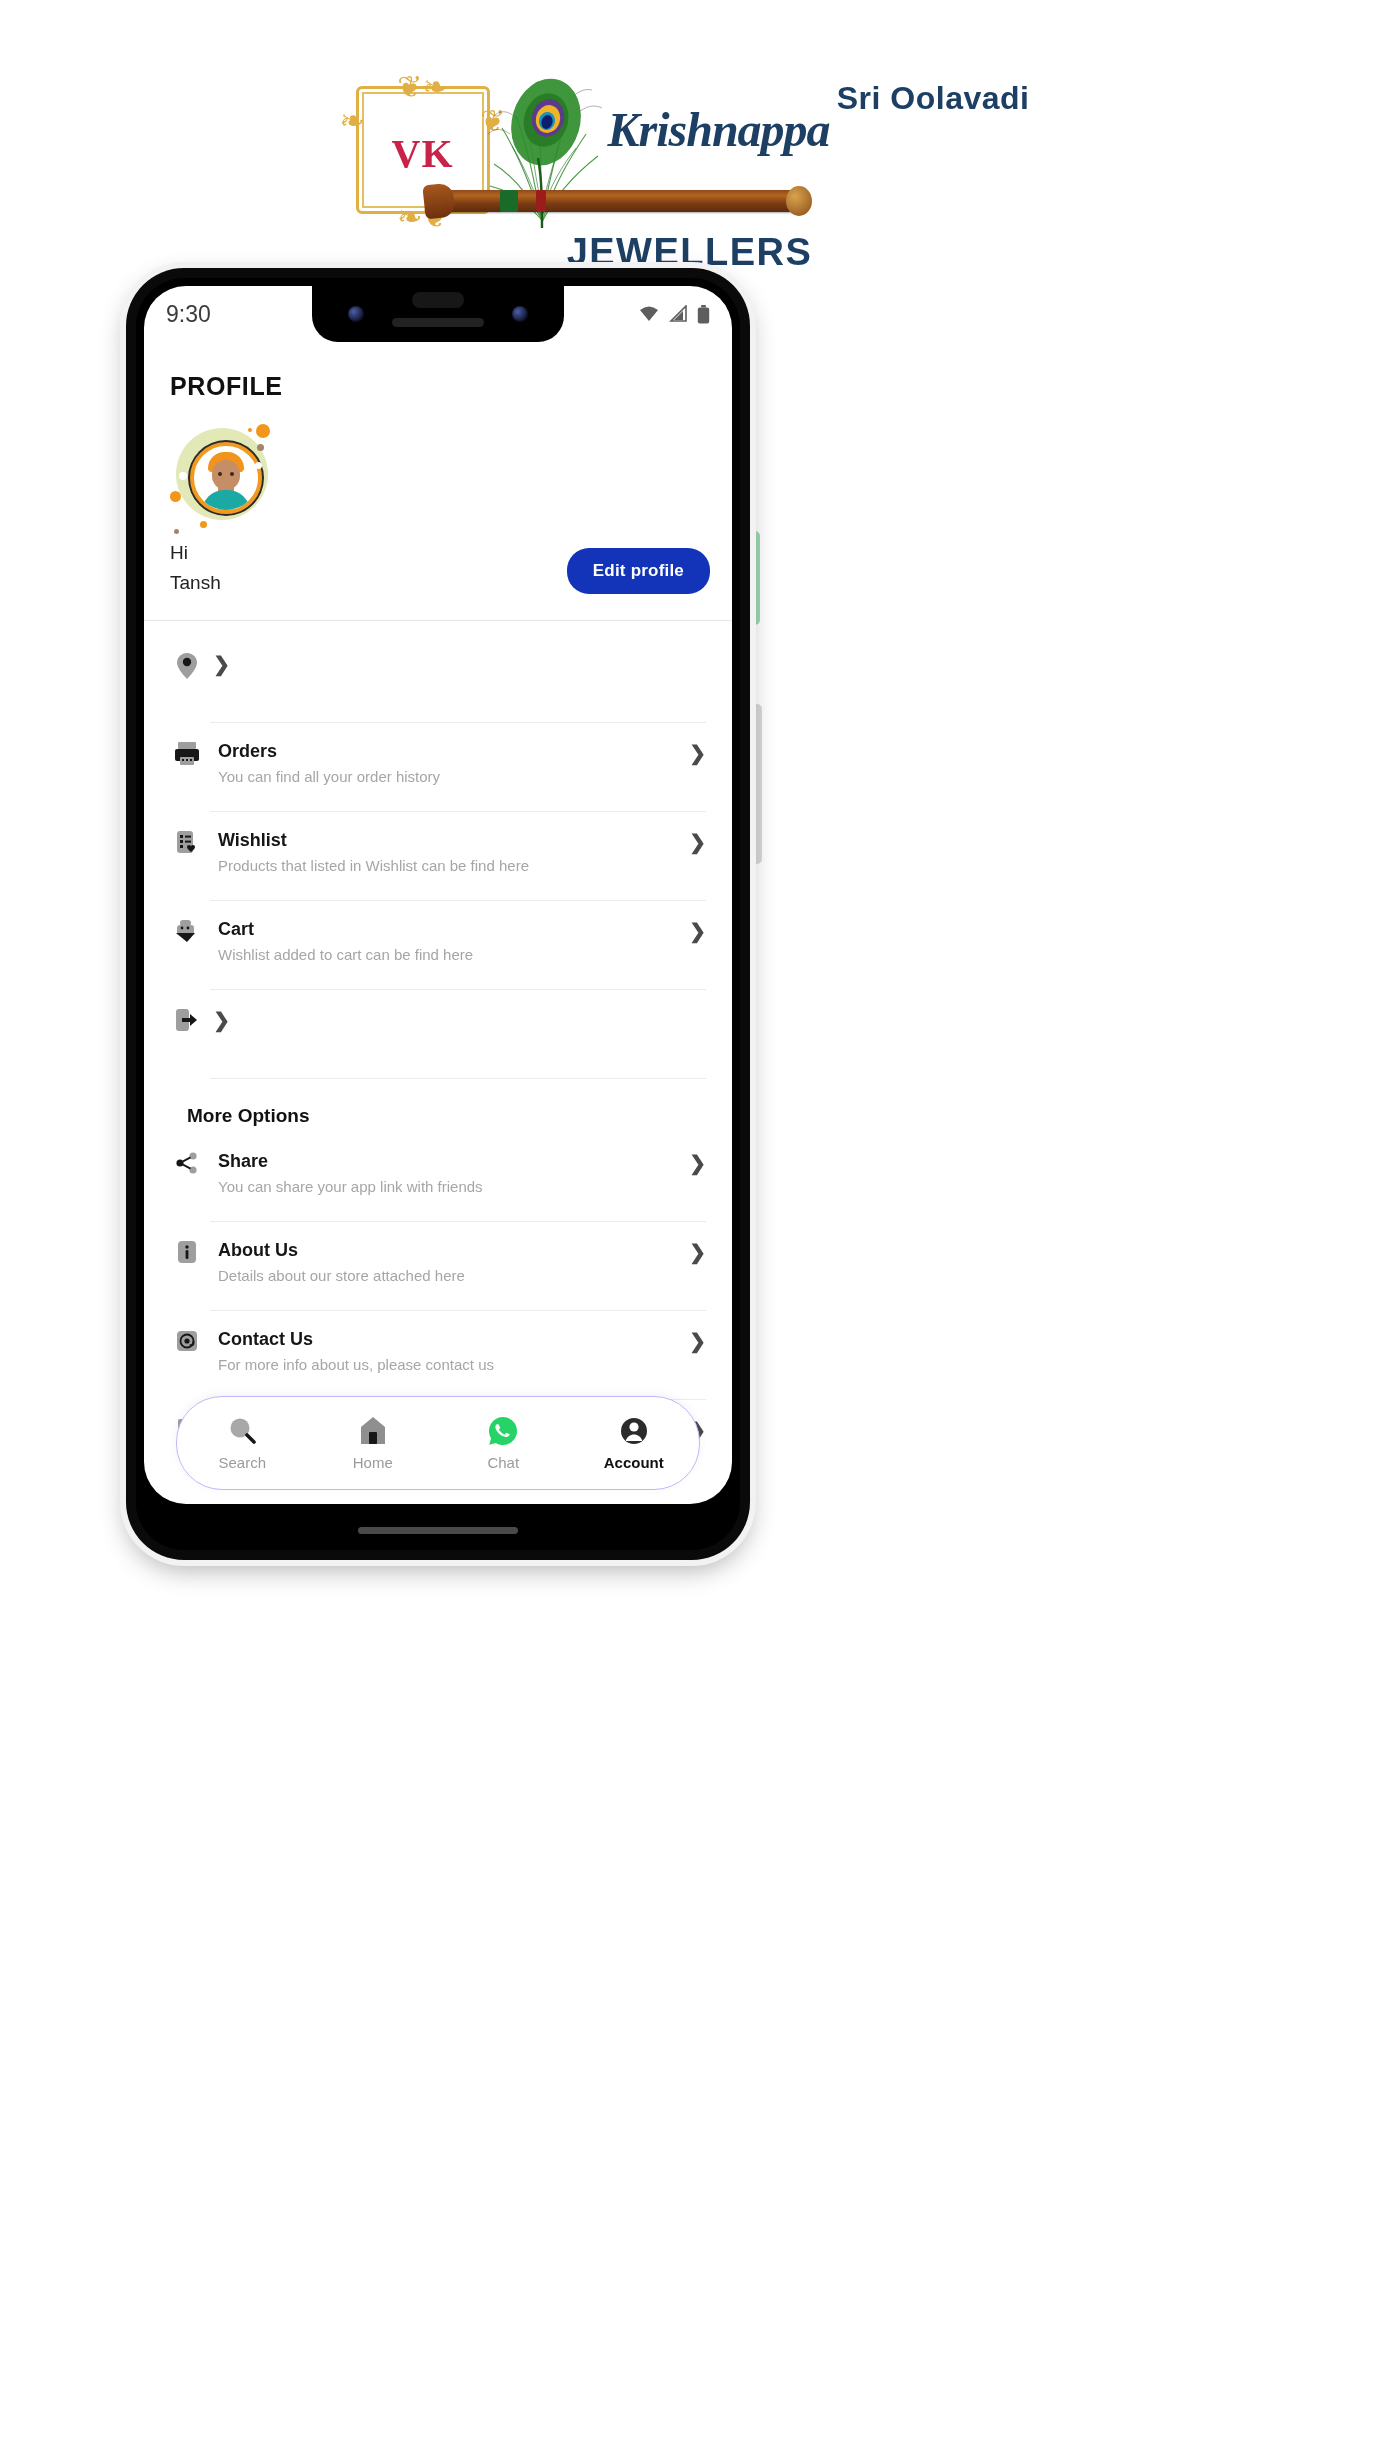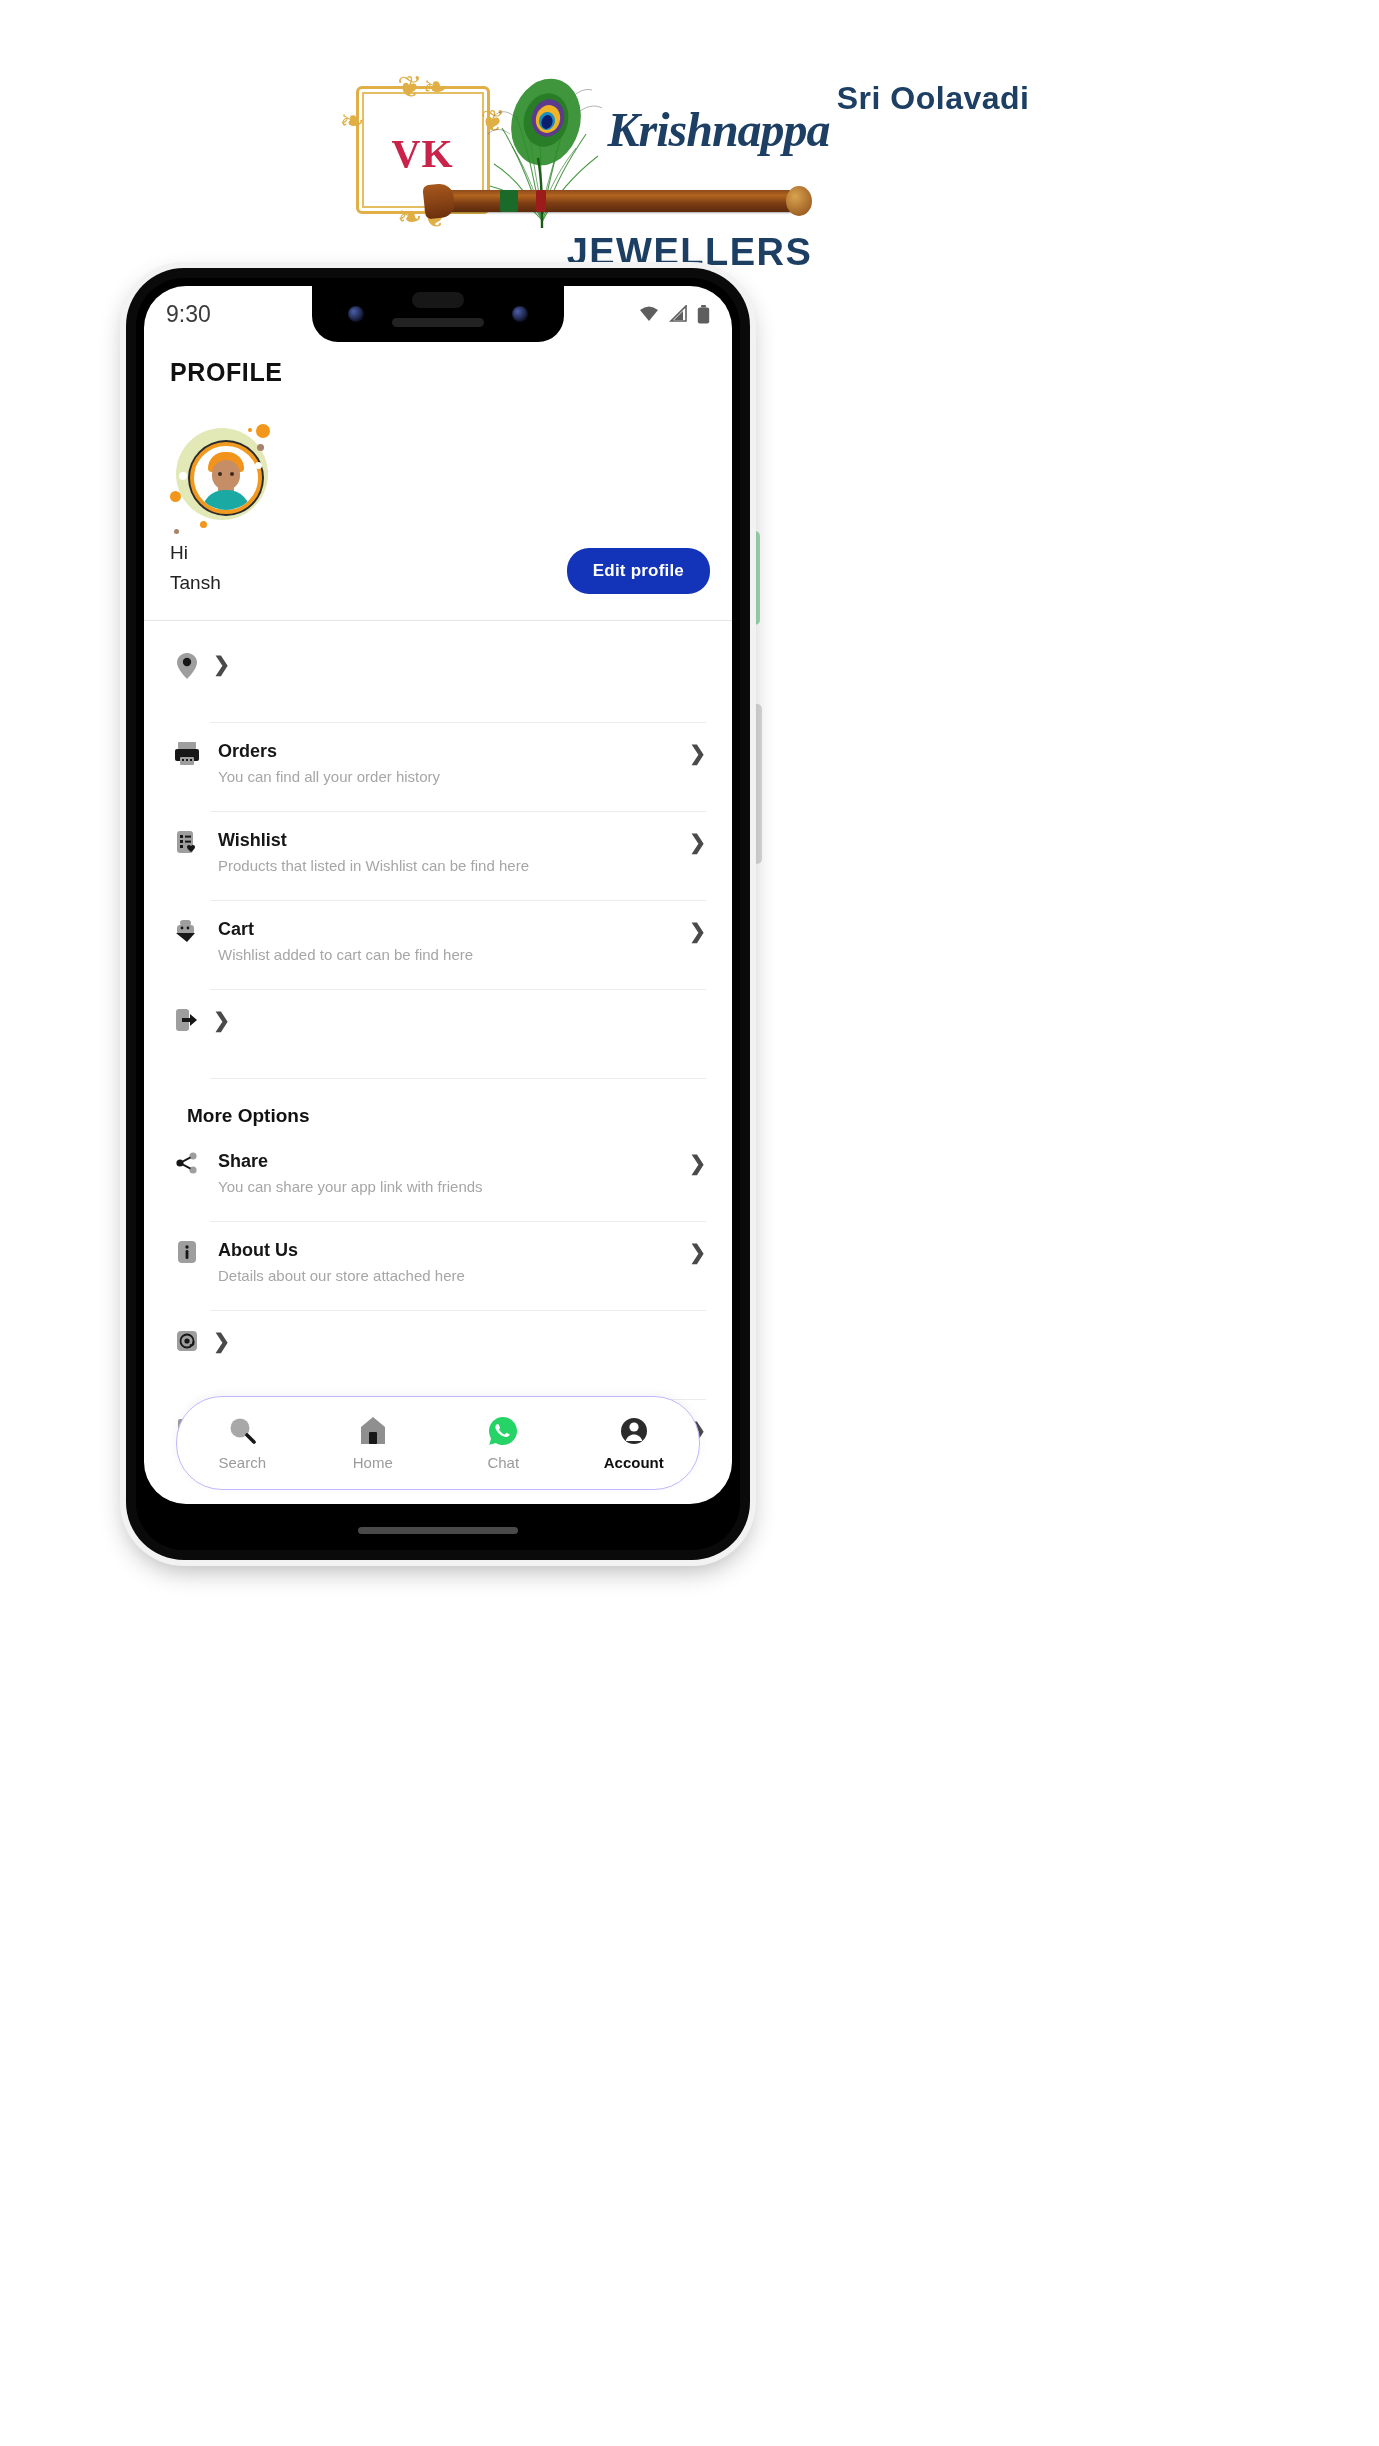--- a/index.html
+++ b/index.html
@@ -132,21 +132,21 @@
   .statusbar{
     position:absolute;left:0;top:0;width:100%;height:56px;z-index:8;
     display:flex;align-items:center;justify-content:space-between;
     padding:0 22px;box-sizing:border-box;color:#3c3c3c;
   }
   .clock{font-size:23px;font-weight:500;color:#3b3b3b;}
   .status-icons{display:flex;align-items:center;gap:9px;}
 
   
   .page-title{
-    position:absolute;left:26px;top:72px;
+    position:absolute;left:26px;top:86px;
     font-size:25px;font-weight:bold;color:#111;letter-spacing:.6px;
   }
 
   
   .avatar-wrap{position:absolute;left:26px;top:136px;width:104px;height:104px;}
   .avatar-bg{
     position:absolute;left:6px;top:6px;width:92px;height:92px;border-radius:50%;
     background:#e2e9b7;
   }
   .avatar-ring{
@@ -484,20 +484,24 @@
 
         <div class="item">
           <div class="ico">
             <svg width="24" height="24" viewBox="0 0 24 24">
                 <rect x="2" y="2" width="20" height="20" rx="4" fill="#9e9e9e"></rect>
                 <circle cx="12" cy="12" r="6.5" fill="none" stroke="#171717" stroke-width="1.8"></circle>
                 <circle cx="12" cy="12" r="2.6" fill="#171717"></circle>
                 <path d="M18.5 12 L18.5 15 A2 2 0 0 1 15 15.5" stroke="#171717" stroke-width="1.8" fill="none"></path>
               </svg>
           </div>
+          <div class="txt">
+            <div class="t1">Contact Us</div>
+            <div class="t2">For more info about us, please contact us</div>
+          </div>
           <div class="chev">❯</div>
         </div>
         <div class="sep"></div>
 
         <div class="item">
           <div class="ico">
             <svg width="24" height="26" viewBox="0 0 24 26">
                 <rect x="3" y="1" width="15" height="21" rx="2" fill="#9e9e9e"></rect>
                 <path d="M6 6 L15 6 M6 10 L15 10 M6 14 L12 14" stroke="#171717" stroke-width="1.8"></path>
               </svg>

